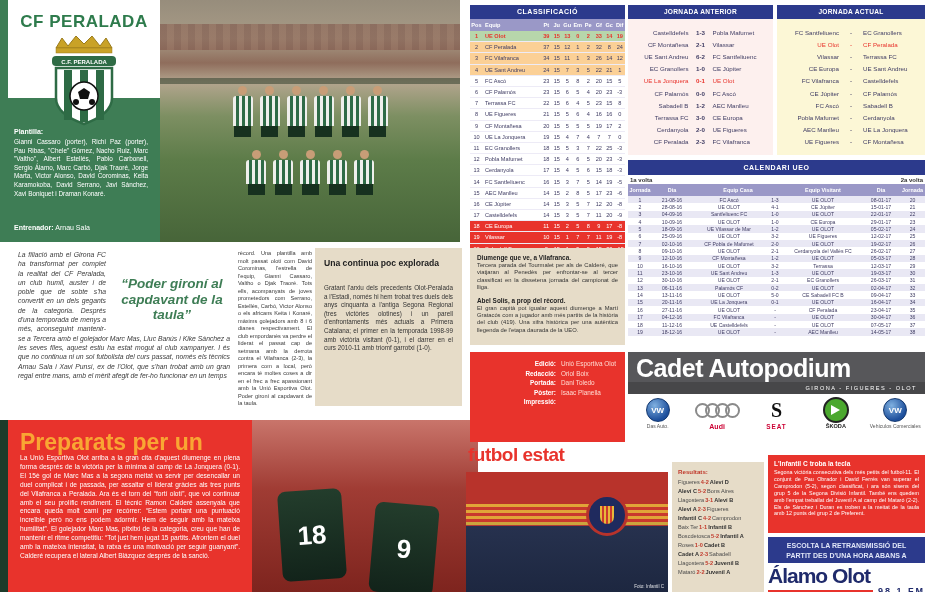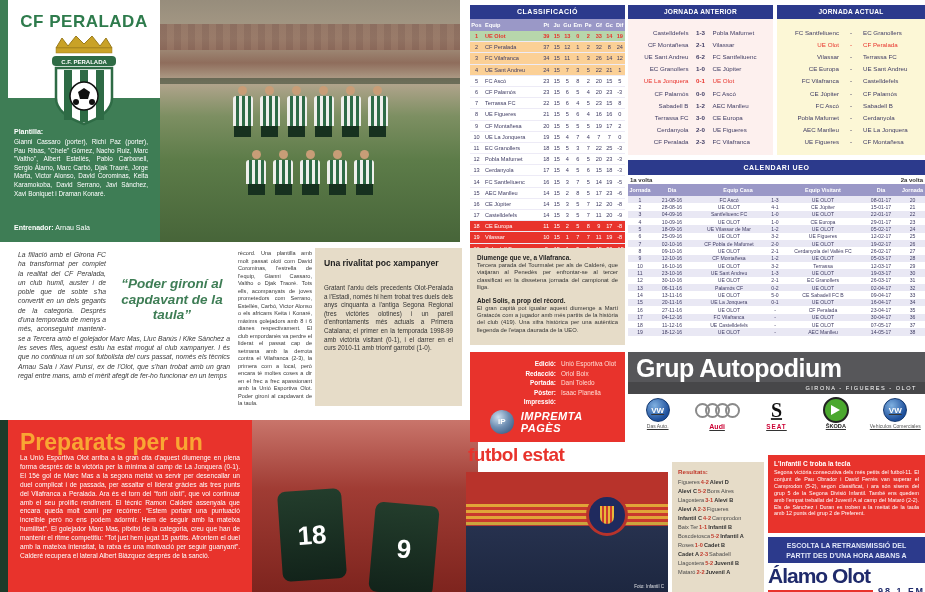--- a/index.html
+++ b/index.html
@@ -126,21 +126,21 @@
   .cal-rows > div:nth-of-type(odd){background:#e9e8f4;}
   .cal-row{display:flex;height:7.35px;align-items:center;font-size:5.1px;color:#3f3c63;}
 
   
   .sponsor{left:628px;top:352px;width:297px;}
   .sp-banner{background:#57575a;color:#fff;padding:2px 0 0 8px;height:28px;
              font-weight:bold;font-size:25px;letter-spacing:-.5px;}
   .sp-cities{background:#474749;color:#fff;font-size:5.6px;letter-spacing:1.5px;
              text-align:right;padding:2px 8px;height:8px;line-height:8px;}
   .sp-logos{display:flex;justify-content:space-around;align-items:flex-start;background:#fff;padding-top:4px;height:42px;}
-  .brand{width:56px;text-align:center;text-decoration:underline;}
+  .brand{width:56px;text-align:center;}
   .bi{height:24px;display:flex;align-items:center;justify-content:center;}
   .vw-circ{width:22px;height:22px;border-radius:50%;background:radial-gradient(circle at 35% 30%,#7fb0e0,#1d4f9c 70%);
            color:#fff;font-weight:bold;font-size:8px;display:flex;align-items:center;justify-content:center;border:1px solid #13386f;}
   .ring{width:11px;height:11px;border:2px solid #8a8a8a;border-radius:50%;margin-left:-5px;}
   .ring:first-child{margin-left:0;}
   .seat-s{font-weight:bold;font-size:20px;color:#111;font-family:"Liberation Serif",serif;}
   .sk-circ{width:22px;height:22px;border-radius:50%;background:#4ba82e;border:2px solid #222;
            display:flex;align-items:center;justify-content:center;}
   .sk-wing{width:0;height:0;border-left:9px solid #fff;border-top:5px solid transparent;border-bottom:5px solid transparent;}
   .bl{font-size:5px;color:#555;margin-top:1px;}
@@ -266,21 +266,21 @@
 
   <div class="abs article">
     <div class="art-col1">
       <div class="quote">“Poder gironí al capdavant de la taula”</div>
       <span>La filiació amb el Girona FC ha transformat per complet la realitat del CF Peralada, un club humil, auster i de poble que de sobte s'ha convertit en un dels gegants de la categoria. Després d'una temporada de menys a més, aconseguint mantenir-se a Tercera amb el golejador Marc Mas, Lluc Banús i Kike Sánchez a les seves files, aquest estiu ha estat mogut al club xampanyer. I és que no continua ni un sol futbolista del curs passat, només els tècnics Arnau Sala i Xavi Punsí, ex de l'Olot, que s'han trobat amb un gran regal entre mans, amb el mèrit afegit de fer-ho funcionar en un temps</span>
     </div>
     <div class="art-col2">rècord. Una plantilla amb molt passat olotí com David Corominas, l'estrella de l'equip, Gianni Cassaro, Valtho o Djak Traoré. Tots ells, acompanyats de joves prometedors com Serrano, Estellés, Carbó, Victor Alonso o els africans Keita i Konaré, màxims golejadors amb 8 i 6 dianes respectivament. El club empordanès va perdre el liderat el passat cap de setmana amb la derrota contra el Vilafranca (2-3), la primera com a local, però encara té moltes coses a dir en el frec a frec apassionant amb la Unió Esportiva Olot. Poder gironí al capdavant de la taula.</div>
   </div>
 
   <div class="abs rivalry">
-    <div class="riv-title">Una rivalitat poc xampanyer</div>
+    <div class="riv-title">Una continua poc explorada</div>
     <div class="riv-body">Gratant l'arxiu dels precedents Olot-Peralada a l'Estadi, només hi hem trobat tres duels dels anys cinquanta a l'antiga Segona Regional (tres victòries olotines) i un parell d'enfrontaments més actuals a Primera Catalana; el primer en la temporada 1998-99 amb victòria visitant (0-1), i el darrer en el curs 2010-11 amb triomf garrotxí (1-0).</div>
   </div>
 
   <div class="abs edge-dark"></div>
   <div class="abs prep">
     <div class="prep-t1">Preparats per un</div>
     <div class="prep-body">La Unió Esportiva Olot arriba a la gran cita d'aquest diumenge en plena forma després de la victòria per la mínima al camp de La Jonquera (0-1). El 15è gol de Marc Mas a la segona meitat va servir per desencallar un duel complicat i de passada, per assaltar el liderat gràcies als tres punts del Vilafranca a Peralada. Ara és el torn del “fortí olotí”, que vol continuar amb el seu prolífic rendiment. El tècnic Ramon Calderé assenyala que encara queda molt camí per recórrer: “Estem portant una puntuació increïble però no ens podem adormir. Hem de seguir amb la mateixa humilitat”. El golejador Marc Mas, pitxitxi de la categoria, creu que han de mantenir el ritme competitiu: “Tot just hem jugat 15 partits. Afrontem el duel amb la mateixa intensitat, la ratxa és una motivació per seguir guanyant”. Calderé recupera el lateral Albert Blázquez després de la sanció.</div>
   </div>
   <div class="abs photo-match">
     <div class="jersey j1">
@@ -597,24 +597,20 @@
         <div class="credit-row">
           <span class="cl">Pòster:</span>
           <span class="cv">Isaac Planella</span>
         </div>
 
         <div class="credit-row">
           <span class="cl">Impressió:</span>
           <span class="cv"></span>
         </div>
       </div>
-    <div class="printer">
-      <span class="ip-ball">iP</span>
-      <span class="ip-name">IMPREMTA PAGÈS</span>
-    </div>
   </div>
 
   <div class="abs fbase-title">futbol estat</div>
   <div class="abs photo-base">
     <div class="senyera"></div>
     <div class="bcrest">
         <div class="inshield"></div>
       </div>
     <div class="base-cap">Foto: Infantil C</div>
   </div>
@@ -953,21 +949,21 @@
           <span class="ch">UE OLOT</span>
           <span class="cr">-</span>
           <span class="ca">AEC Manlleu</span>
           <span class="cd2">14-05-17</span>
           <span class="cj2">38</span>
         </div>
       </div>
   </div>
 
   <div class="abs sponsor">
-    <div class="sp-banner">Grup Autopodium</div>
+    <div class="sp-banner">Cadet Autopodium</div>
     <div class="sp-cities">GIRONA  -  FIGUERES  -  OLOT</div>
     <div class="sp-logos">
       <div class="brand">
         <div class="bi">
             <span class="vw-circ">VW</span>
           </div>
         <div class="bl">Das Auto.</div>
       </div>
       <div class="brand">
         <div class="bi">

